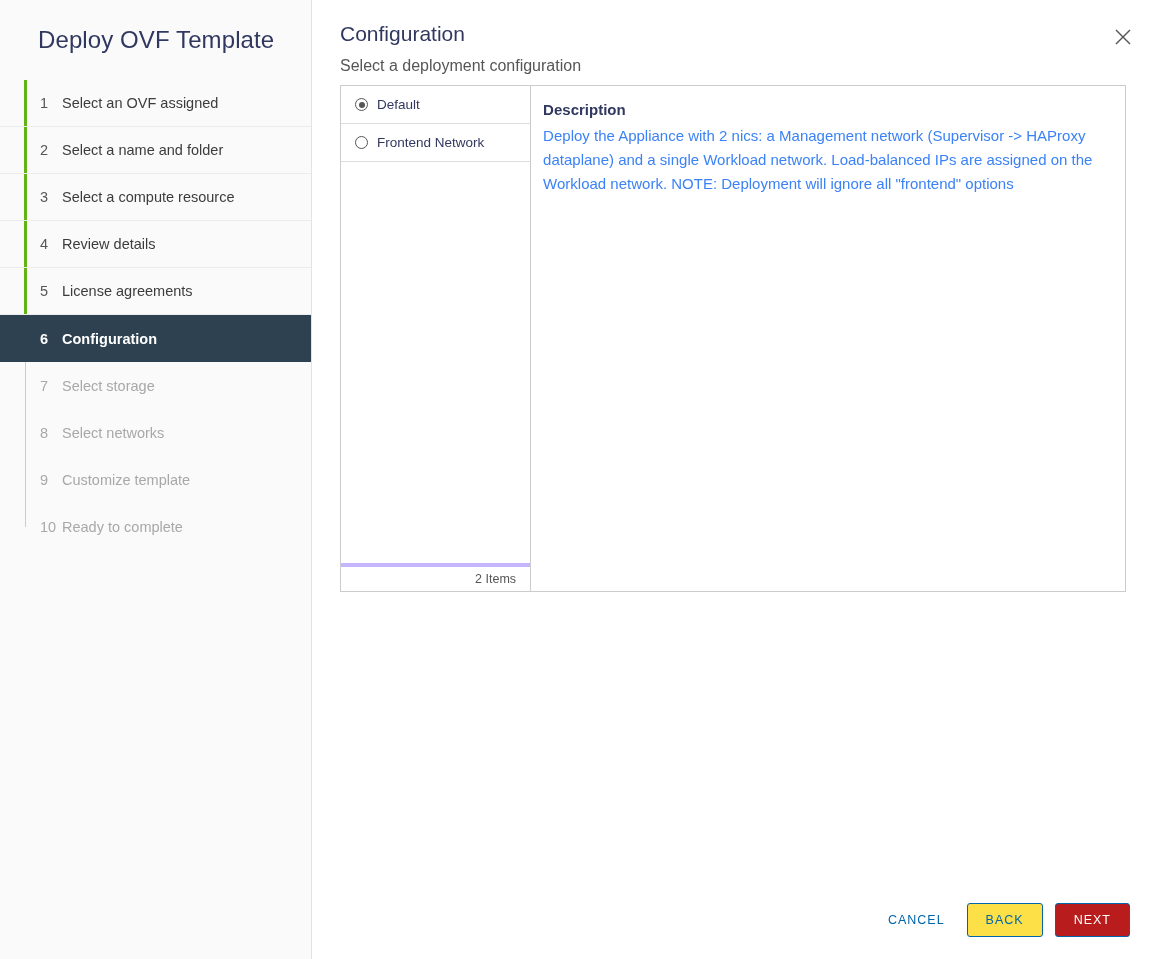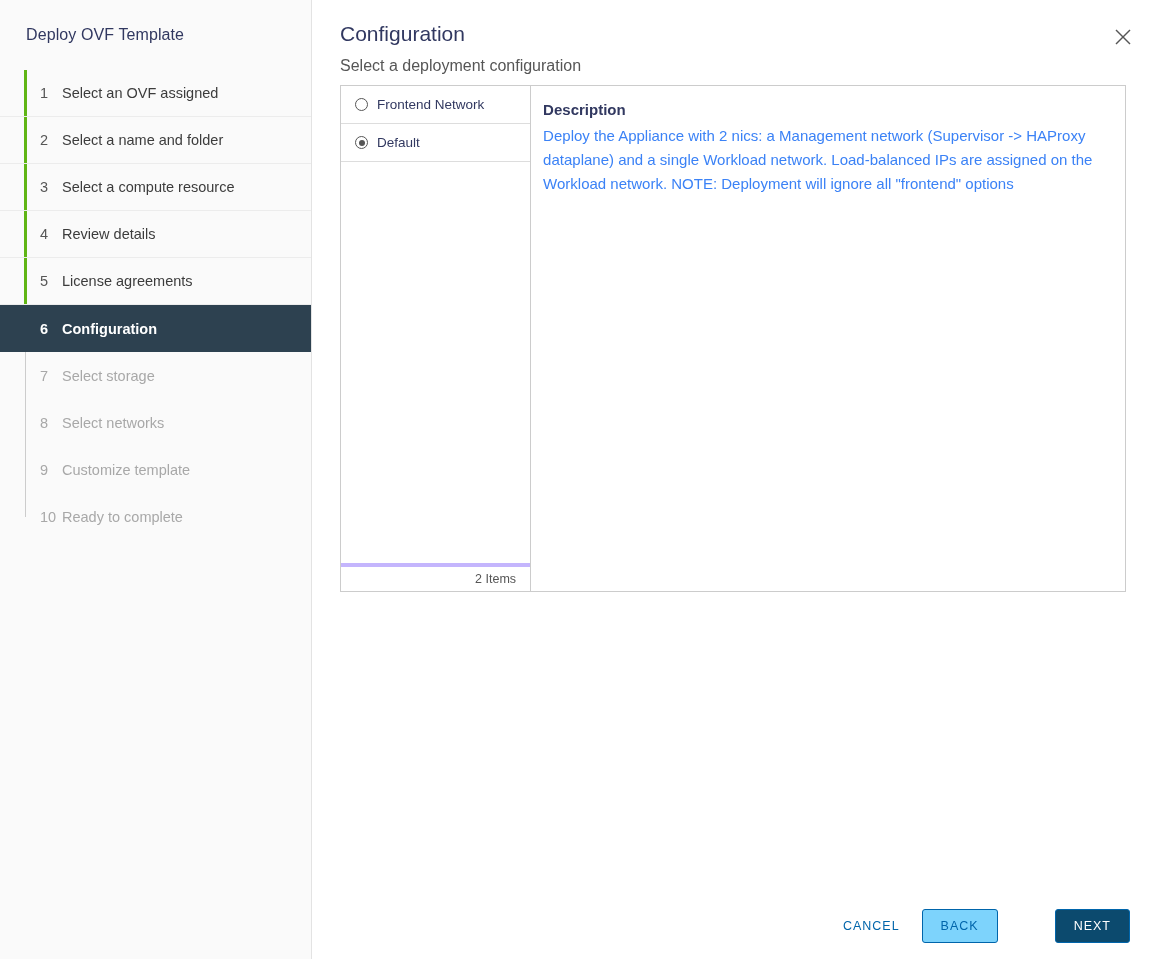--- a/index.html
+++ b/index.html
@@ -24,25 +24,26 @@
   
   .sidebar {
     width: 312px;
     height: 959px;
     background: #fafafa;
     border-right: 1px solid #e3e3e3;
     flex: 0 0 312px;
     position: relative;
   }
   .sidebar-title {
-    font-size: 16px;
+    font-size: 24px;
     font-weight: 400;
     color: #313860;
     padding: 26px 0 0 26px;
     letter-spacing: 0.1px;
+    margin-left: 12px;
   }
   .steps {
     margin-top: 26px;
     position: relative;
   }
   .step {
     position: relative;
     height: 47px;
     display: flex;
     align-items: center;
@@ -189,51 +190,50 @@
     line-height: 24px;
     color: #313860;
   }
   .desc-title { font-weight: bold; margin-bottom: 2px; }
   .desc-body { color: #3b82f6; }
 
   
   .footer {
     position: absolute;
     right: 24px;
-    bottom: 16px;
+    bottom: 22px;
     display: flex;
     align-items: center;
     gap: 12px;
   }
   .btn {
     font-family: "Liberation Sans", sans-serif;
     font-size: 12.5px;
     letter-spacing: 1px;
     height: 34px;
     cursor: pointer;
     border-radius: 3px;
   }
   .btn-link {
     background: transparent;
     border: none;
     color: #0065ab;
     padding: 0 10px;
   }
   .btn-secondary {
-    background: #7dd3fc;
+    background: #fde047;
     border: 1px solid #0065ab;
     color: #0065ab;
     padding: 0 18px;
   }
   .btn-primary {
-    background: #0c4a6e;
+    background: #b91c1c;
     border: 1px solid #0065ab;
     color: #ffffff;
     padding: 0 18px;
-    margin-left: 45px;
   }
 </style>
 </head>
 <body>
 
 <div id="wizard">
 
   <div class="sidebar">
     <div class="sidebar-title">Deploy OVF Template</div>
     <div class="steps">
@@ -303,28 +303,28 @@
     <div class="main-header">
       <div class="main-title">Configuration</div>
       <div class="main-sub">Select a deployment configuration</div>
     </div>
 
     <div class="config-area">
 
       <div class="config-list">
         <div class="config-rows">
 
+          <div class="config-row selected">
+            <span class="radio"></span>
+            <span>Default</span>
+          </div>
+
           <div class="config-row">
             <span class="radio"></span>
             <span>Frontend Network</span>
-          </div>
-
-          <div class="config-row selected">
-            <span class="radio"></span>
-            <span>Default</span>
           </div>
 
         </div>
         <div class="config-footer">2 Items</div>
       </div>
 
       <div class="desc-pane">
         <div class="desc-title">Description</div>
         <div class="desc-body">Deploy the Appliance with 2 nics: a Management network (Supervisor -&gt; HAProxy dataplane) and a single Workload network. Load-balanced IPs are assigned on the Workload network. NOTE: Deployment will ignore all "frontend" options</div>
       </div>

